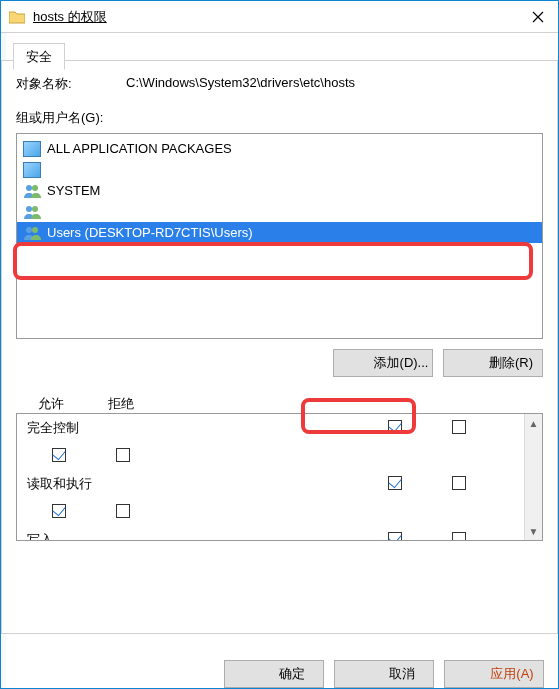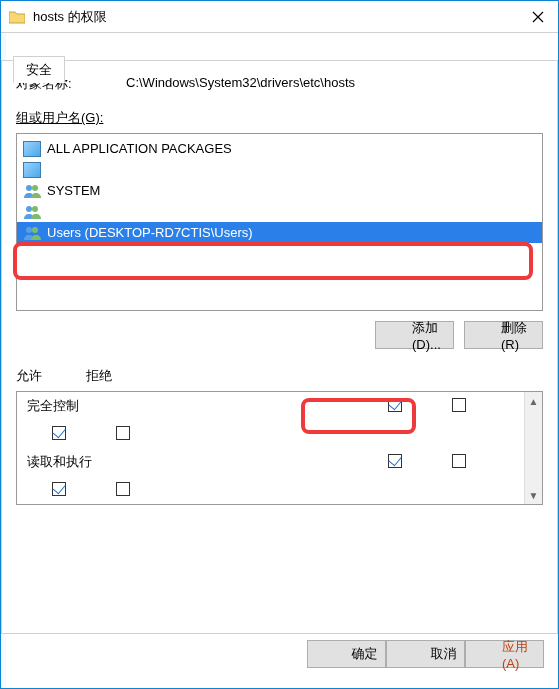--- a/index.html
+++ b/index.html
@@ -1,59 +1,59 @@
 <!DOCTYPE html>
 <html><head>
 <meta charset="utf-8">
 <style>
   * { box-sizing: border-box; font-family: "Microsoft YaHei", "Segoe UI", sans-serif; font-size: 13px; }
   body { margin: 0; background: #fff; }
   .window { width: 559px; height: 689px; border: 1px solid #0a84d3; background: #fff; position: relative; }
-  .titlebar { height: 32px; background: #fff; border-bottom: 1px solid #d0d0d0; display: flex; align-items: center; padding: 0 8px; }
+  .titlebar { height: 32px; background: #fff; border-bottom: 1px solid #d0d0d0; display: flex; align-items: center; padding: 0 8px; text-decoration: underline; }
   .titlebar .folder-icon { width: 16px; height: 14px; margin-right: 8px; }
   .titlebar .title { flex: 1; color: #000; }
   .titlebar .close { width: 40px; height: 32px; display: flex; align-items: center; justify-content: center; color: #000; font-size: 16px; margin-right: -8px; }
 
   .client { position: absolute; top: 32px; left: 0; right: 0; bottom: 0; padding: 6px; }
 
   .tabstrip { height: 28px; position: relative; }
-  .tab { position: absolute; top: 17px; left: 6px; height: 27px; padding: 0 12px; border: 1px solid #d0d0d0; border-bottom: 1px solid #fff; background: #fff; display: flex; align-items: center; z-index: 2; }
+  .tab { position: absolute; top: 4px; left: 6px; height: 27px; padding: 0 12px; border: 1px solid #d0d0d0; border-bottom: 1px solid #fff; background: #fff; display: flex; align-items: center; z-index: 2; }
   .tabpanel { border: 1px solid #d0d0d0; position: absolute; top: 27px; left: 0; right: 0; bottom: 54px; background: #fff; padding: 14px 14px 8px 14px; }
 
   .row-obj { display: flex; margin-bottom: 16px; }
   .row-obj .lbl { width: 110px; }
 
-  .group-label { margin-bottom: 6px; text-decoration: underline; }
+  .group-label { margin-bottom: 6px; }
 
-  .listbox { border: 1px solid #999; height: 178px; padding: 4px 0; overflow: hidden; position: relative; }
+  .listbox { border: 1px solid #999; height: 206px; padding: 4px 0; overflow: hidden; position: relative; }
   .listitem { display: flex; align-items: center; height: 21px; padding: 0 6px; gap: 6px; }
   .listitem.selected { background: #2a80e8; color: #fff; }
   .listitem .ico { width: 18px; height: 16px; flex: 0 0 18px; }
   .ico-pkg { background: linear-gradient(135deg,#9cd3ff,#4aa8e8); border:1px solid #3a7db5; }
 
   .btn-row { display: flex; justify-content: flex-end; gap: 10px; margin-top: 10px; }
-  .btn { width: 79px; height: 28px; background: #e1e1e1; border: 1px solid #adadad; display: flex; align-items: center; justify-content: center; cursor: default; padding-left: 36px; }
+  .btn { width: 100px; height: 28px; background: #e1e1e1; border: 1px solid #adadad; display: flex; align-items: center; justify-content: center; cursor: default; padding-left: 36px; }
 
   .perm-head { display:flex; margin-top: 18px; }
   .perm-head .pl { flex:1; }
-  .perm-head .col { width: 70px; }
+  .perm-head .col { width: 70px; text-align:center; }
 
-  .perm-box { border:1px solid #999; height:114px; margin-top:6px; position:relative; display:flex;gap:23px; }
+  .perm-box { border:1px solid #999; height:128px; position:relative; display:flex;gap:23px; }
   .perm-scroll { flex:1; overflow:hidden; }
   .perm-row { display:flex; align-items:center; height:28px; padding:0 10px; }
   .perm-row .pname { flex:1; }
   .perm-row .col { width:64px; text-align:center; }
   .scrollbar { width:18px; background:#f0f0f0; border-left:1px solid #ddd; display:flex; flex-direction:column; }
   .sb-btn { height:18px; background:#f0f0f0; display:flex; align-items:center; justify-content:center; color:#666; font-size:10px; }
   .sb-track { flex:1; }
 
   .cb { width:14px; height:14px; border:1px solid #333; display:inline-block; position:relative; background:#fff; }
   .cb.checked::after { content:""; position:absolute; left:2px; top:-1px; width:7px; height:10px; border-right:1.5px solid #1a6fd4; border-bottom:1.5px solid #1a6fd4; transform:rotate(40deg); }
 
-  .footer { position:absolute; left:0; right:0; bottom:0; height:48px; display:flex; align-items:flex-start; justify-content:flex-end; padding:0 14px; }
+  .footer { position:absolute; left:0; right:0; bottom:0; height:48px; display:flex; align-items:flex-end; justify-content:flex-end; gap:10px; padding:0 14px; }
   .btn.disabled { color:#c2410c; }
 
   .highlight-red { position:absolute; border:4px solid #ee3a3a; border-radius:8px; pointer-events:none; }
   .hl1 { top:241px; left:12px; width:520px; height:38px; }
   .hl2 { top:397px; left:300px; width:115px; height:36px; }
 
   .left-edge-strip { position:absolute; left:0; top:32px; bottom:0; width:5px; background: linear-gradient(#d0e4f5 0 20%, #f3d6ae 20% 30%, #e8f1d8 30% 60%, #f5e9c9 60% 80%, #e0e9f3 80% 100%); opacity:.25; }
 </style>
 </head>
 <body>

